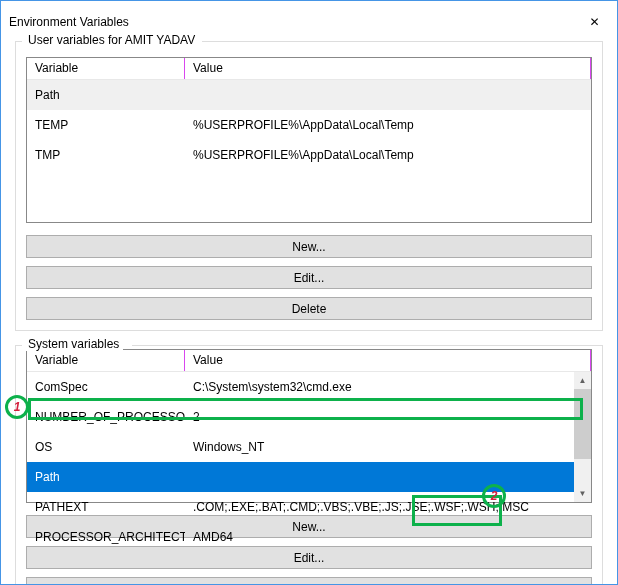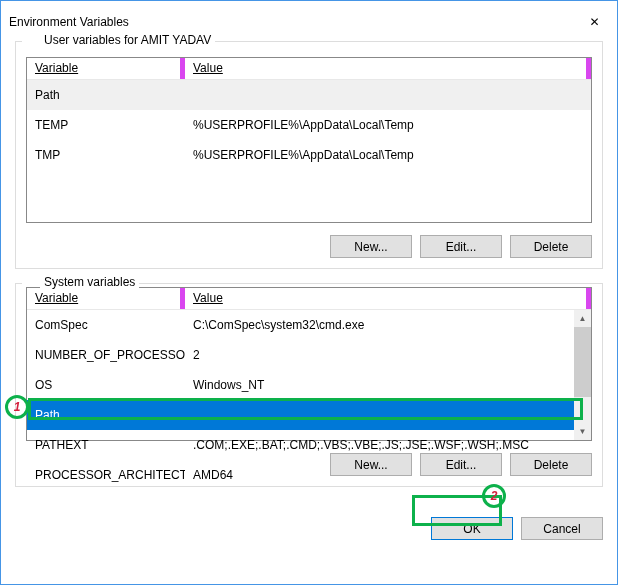--- a/index.html
+++ b/index.html
@@ -3,37 +3,37 @@
   <meta charset="utf-8">
   <style>
     * { box-sizing: border-box; margin: 0; padding: 0; font-family: 'Segoe UI', Tahoma, sans-serif; font-size: 12px; }
     body { background: #fff; width: 618px; height: 585px; position: relative; border: 1px solid #4595e6; }
     .titlebar { height: 30px; display: flex; align-items: center; padding: 11px 0 0 8px; background: #fff; }
     .titlebar-text { flex: 1; font-size: 12px; color: #000; }
     .close-btn { width: 45px; height: 30px; display: flex; align-items: center; justify-content: center; font-size: 14px; color: #000; cursor: default; }
     .content { padding: 10px 14px 10px 14px; }
     .fieldset { border: 1px solid #ddd; border-top: none; margin-bottom: 14px; padding: 12px 10px 10px 10px; position: relative; }
     .fieldset::before { content: ""; position: absolute; top: 0; left: 0; right: 0; border-top: 1px solid #ddd; }
-    .fieldset-label { position: absolute; top: -8px; left: 24px; background: #fff; padding: 0 4px; font-size: 12px; color: #000; }
+    .fieldset-label { position: absolute; top: -8px; left: 8px; background: #fff; padding: 0 4px; font-size: 12px; color: #000; }
     .fieldset-label.overlay { z-index: 2; }
     .fieldset .legend-cover { position: absolute; top: -1px; left: 6px; height: 2px; background: #fff; }
     .table-wrap { border: 1px solid #888; height: 166px; position: relative; background: #fff; }
     .table-head { display: flex; height: 22px; border-bottom: 1px solid #e8e8e8; background: #fff; }
-    .table-head .col { padding: 3px 8px; border-right: 5px solid #d946ef; color: #000; text-decoration: underline; }
+    .table-head .col { padding: 3px 8px; border-right: 1px solid #d946ef; color: #000; }
     .col-var { width: 158px; flex-shrink: 0; }
     .col-val { flex: 1; }
     .rows { overflow: hidden; }
     .row { display: flex; height: 30px; align-items: center; }
     .row .cell { padding: 1px 8px; white-space: nowrap; overflow: hidden; }
     .row.selected-grey { background: #f0f0f0; }
     .row.selected-blue { background: #0078d7; color: #fff; }
     .scroll-track { position: absolute; right: 0; top: 22px; bottom: 0; width: 17px; background: #f0f0f0; display: flex; flex-direction: column; }
     .scroll-arrow { height: 17px; display: flex; align-items: center; justify-content: center; color: #606060; font-size: 8px; }
     .scroll-thumb { background: #cdcdcd; }
-    .btn-row { display: flex; justify-content: flex-end; gap: 8px; margin-top: 12px; }
+    .btn-row { display: flex; justify-content: flex-end; gap: 8px; margin-top: 12px; flex-direction: column; }
     .btn { min-width: 82px; height: 23px; border: 1px solid #adadad; background: #e1e1e1; display: flex; align-items: center; justify-content: center; color: #000; cursor: default; }
     .bottom-row { display: flex; justify-content: flex-end; gap: 8px; padding: 6px 14px 12px 14px; }
     .bottom-row .btn.ok { border: 1px solid #0078d7; background: #e1e1e1; }
     .marker { position: absolute; border: 3px solid #0db14b; border-radius: 50%; width: 24px; height: 24px; display: flex; align-items: center; justify-content: center; font-weight: bold; font-style: italic; font-size: 16px; color: #d4213d; font-family: 'Times New Roman', serif; background: transparent; z-index: 20; }
     .rect-highlight { position: absolute; border: 3px solid #0db14b; z-index: 15; pointer-events: none; }
   </style>
 </head>
 <body>
 
 <div class="titlebar">
@@ -78,21 +78,21 @@
     <div class="legend-cover" style="width:110px;"></div>
     <span class="fieldset-label overlay">System variables</span>
     <div class="table-wrap" style="height:154px;">
       <div class="table-head">
         <div class="col col-var">Variable</div>
         <div class="col col-val">Value</div>
       </div>
       <div class="rows" style="width: calc(100% - 17px);">
         <div class="row">
           <div class="cell col-var">ComSpec</div>
-          <div class="cell col-val">C:\ComSpec\system32\cmd.exe</div>
+          <div class="cell col-val">C:\System\system32\cmd.exe</div>
         </div>
         <div class="row">
           <div class="cell col-var">NUMBER_OF_PROCESSORS</div>
           <div class="cell col-val">2</div>
         </div>
         <div class="row">
           <div class="cell col-var">OS</div>
           <div class="cell col-val">Windows_NT</div>
         </div>
         <div class="row selected-blue">

